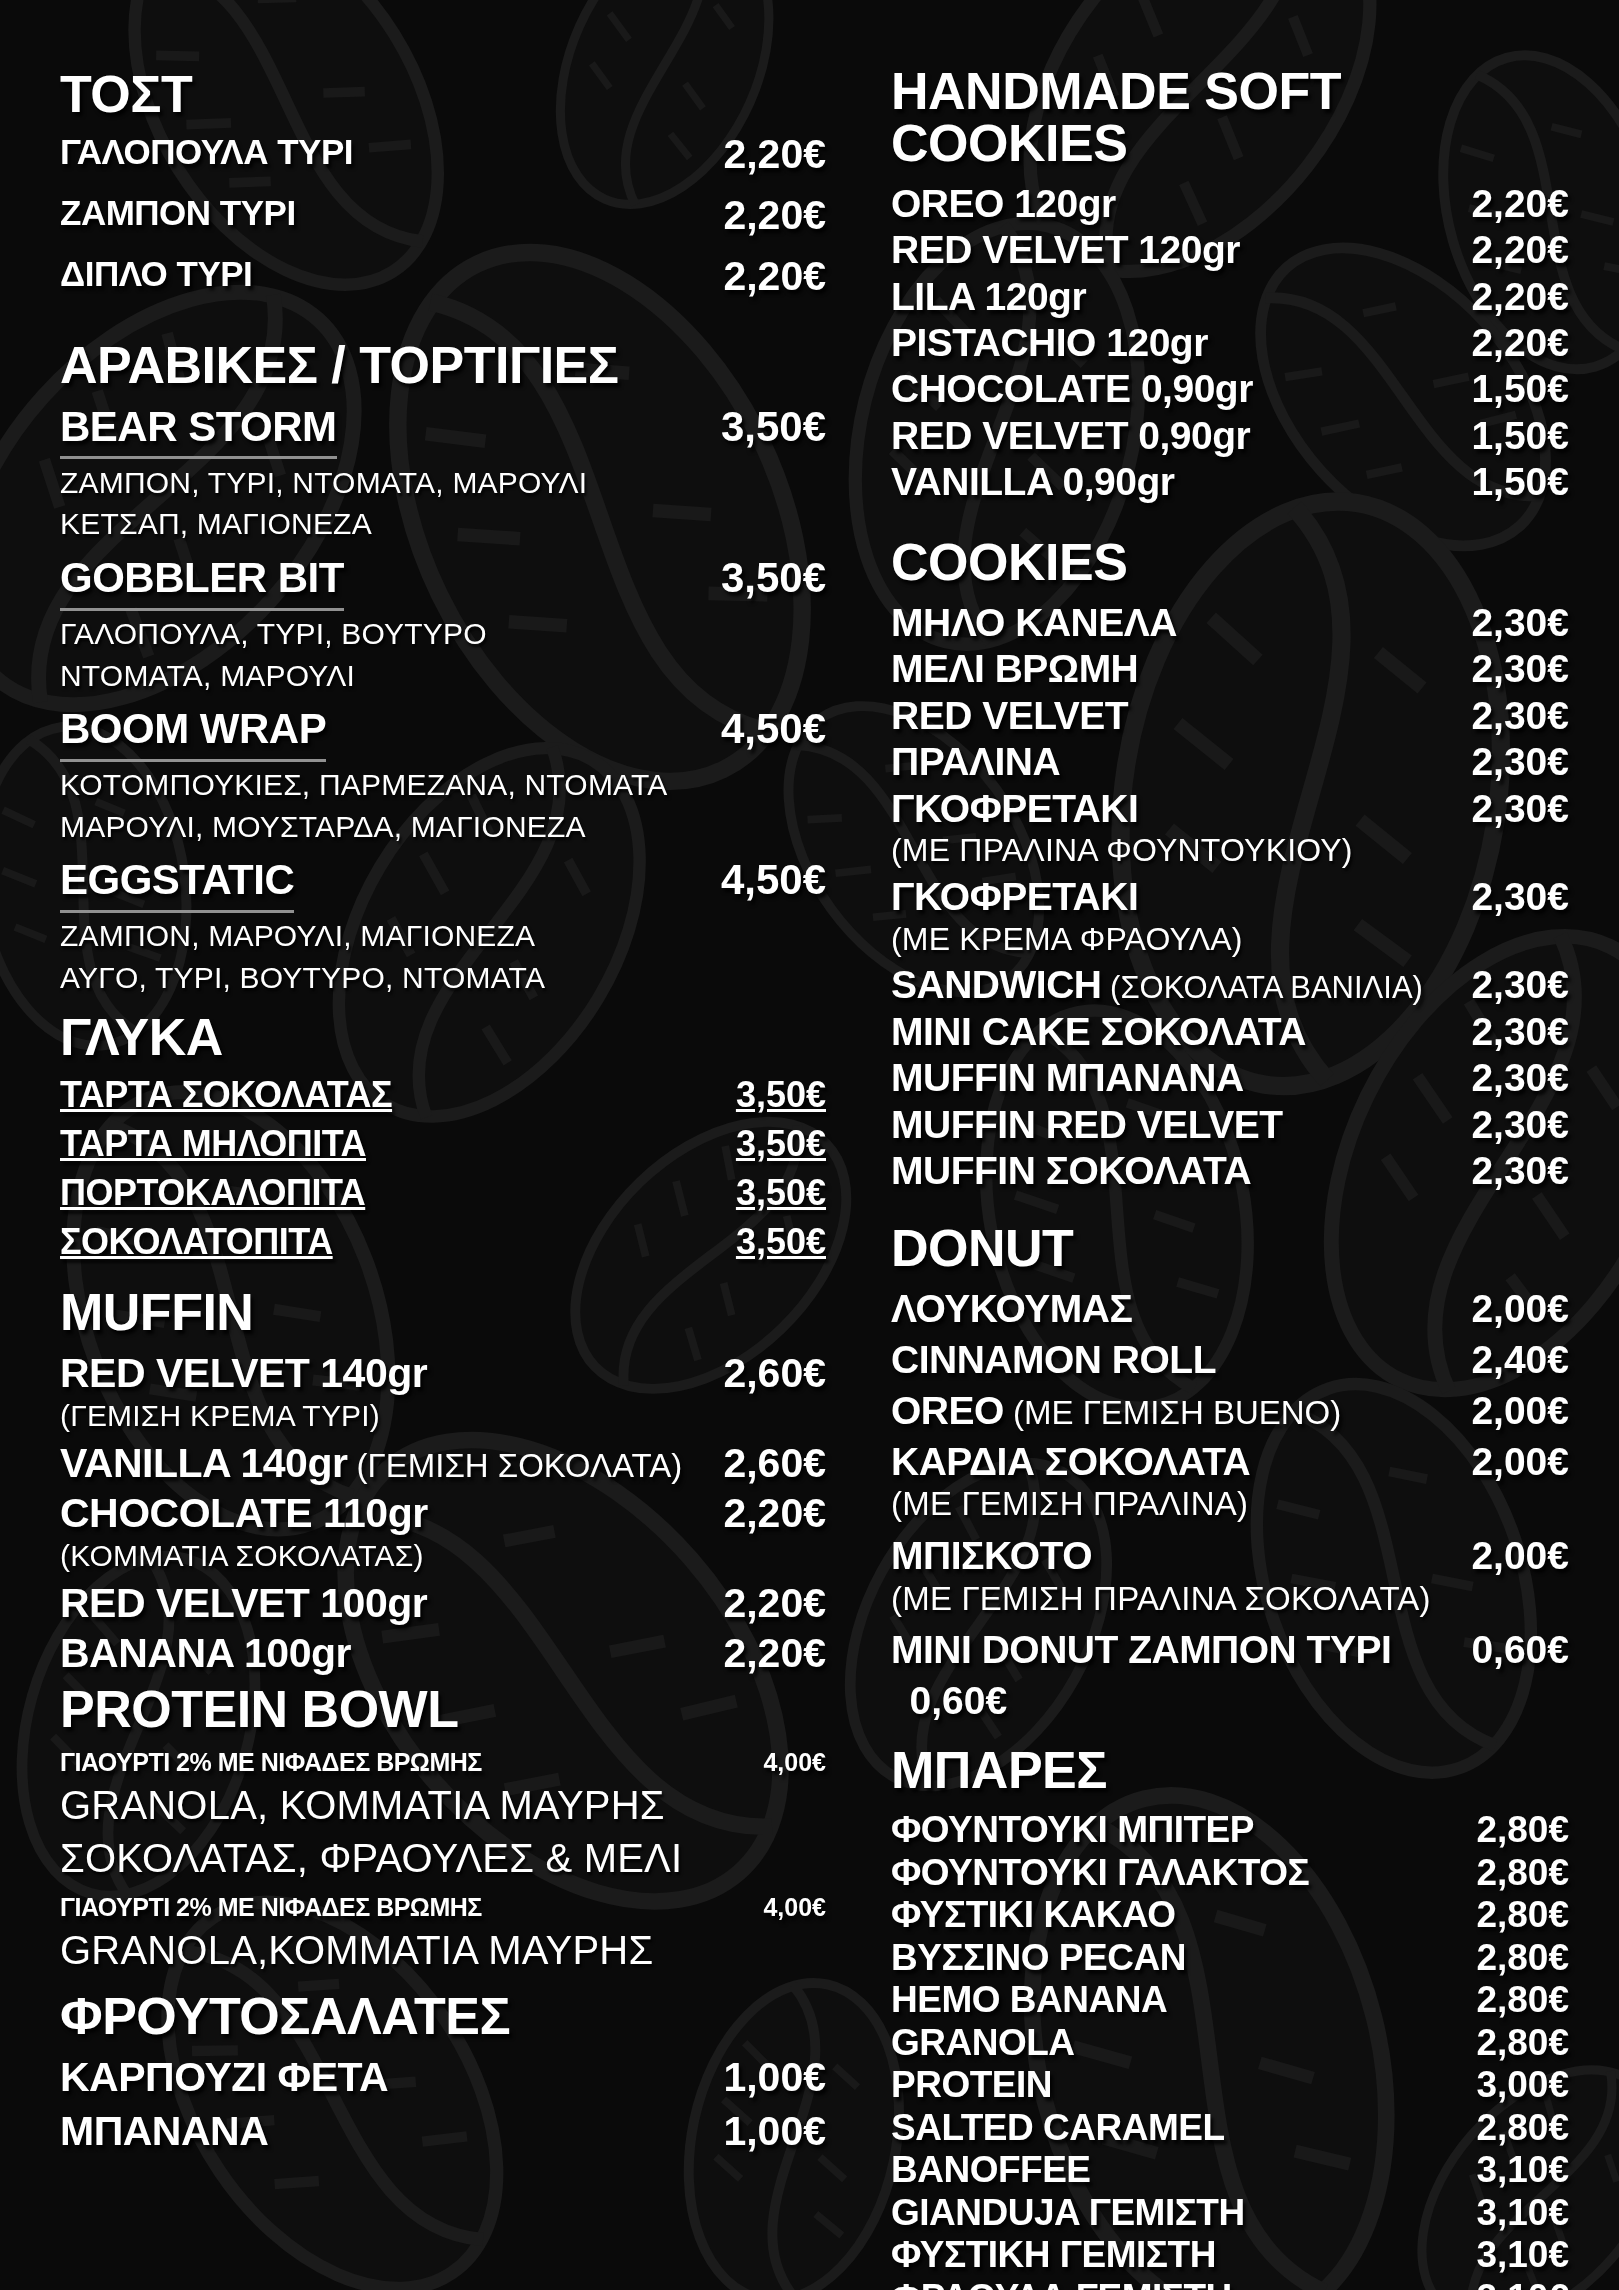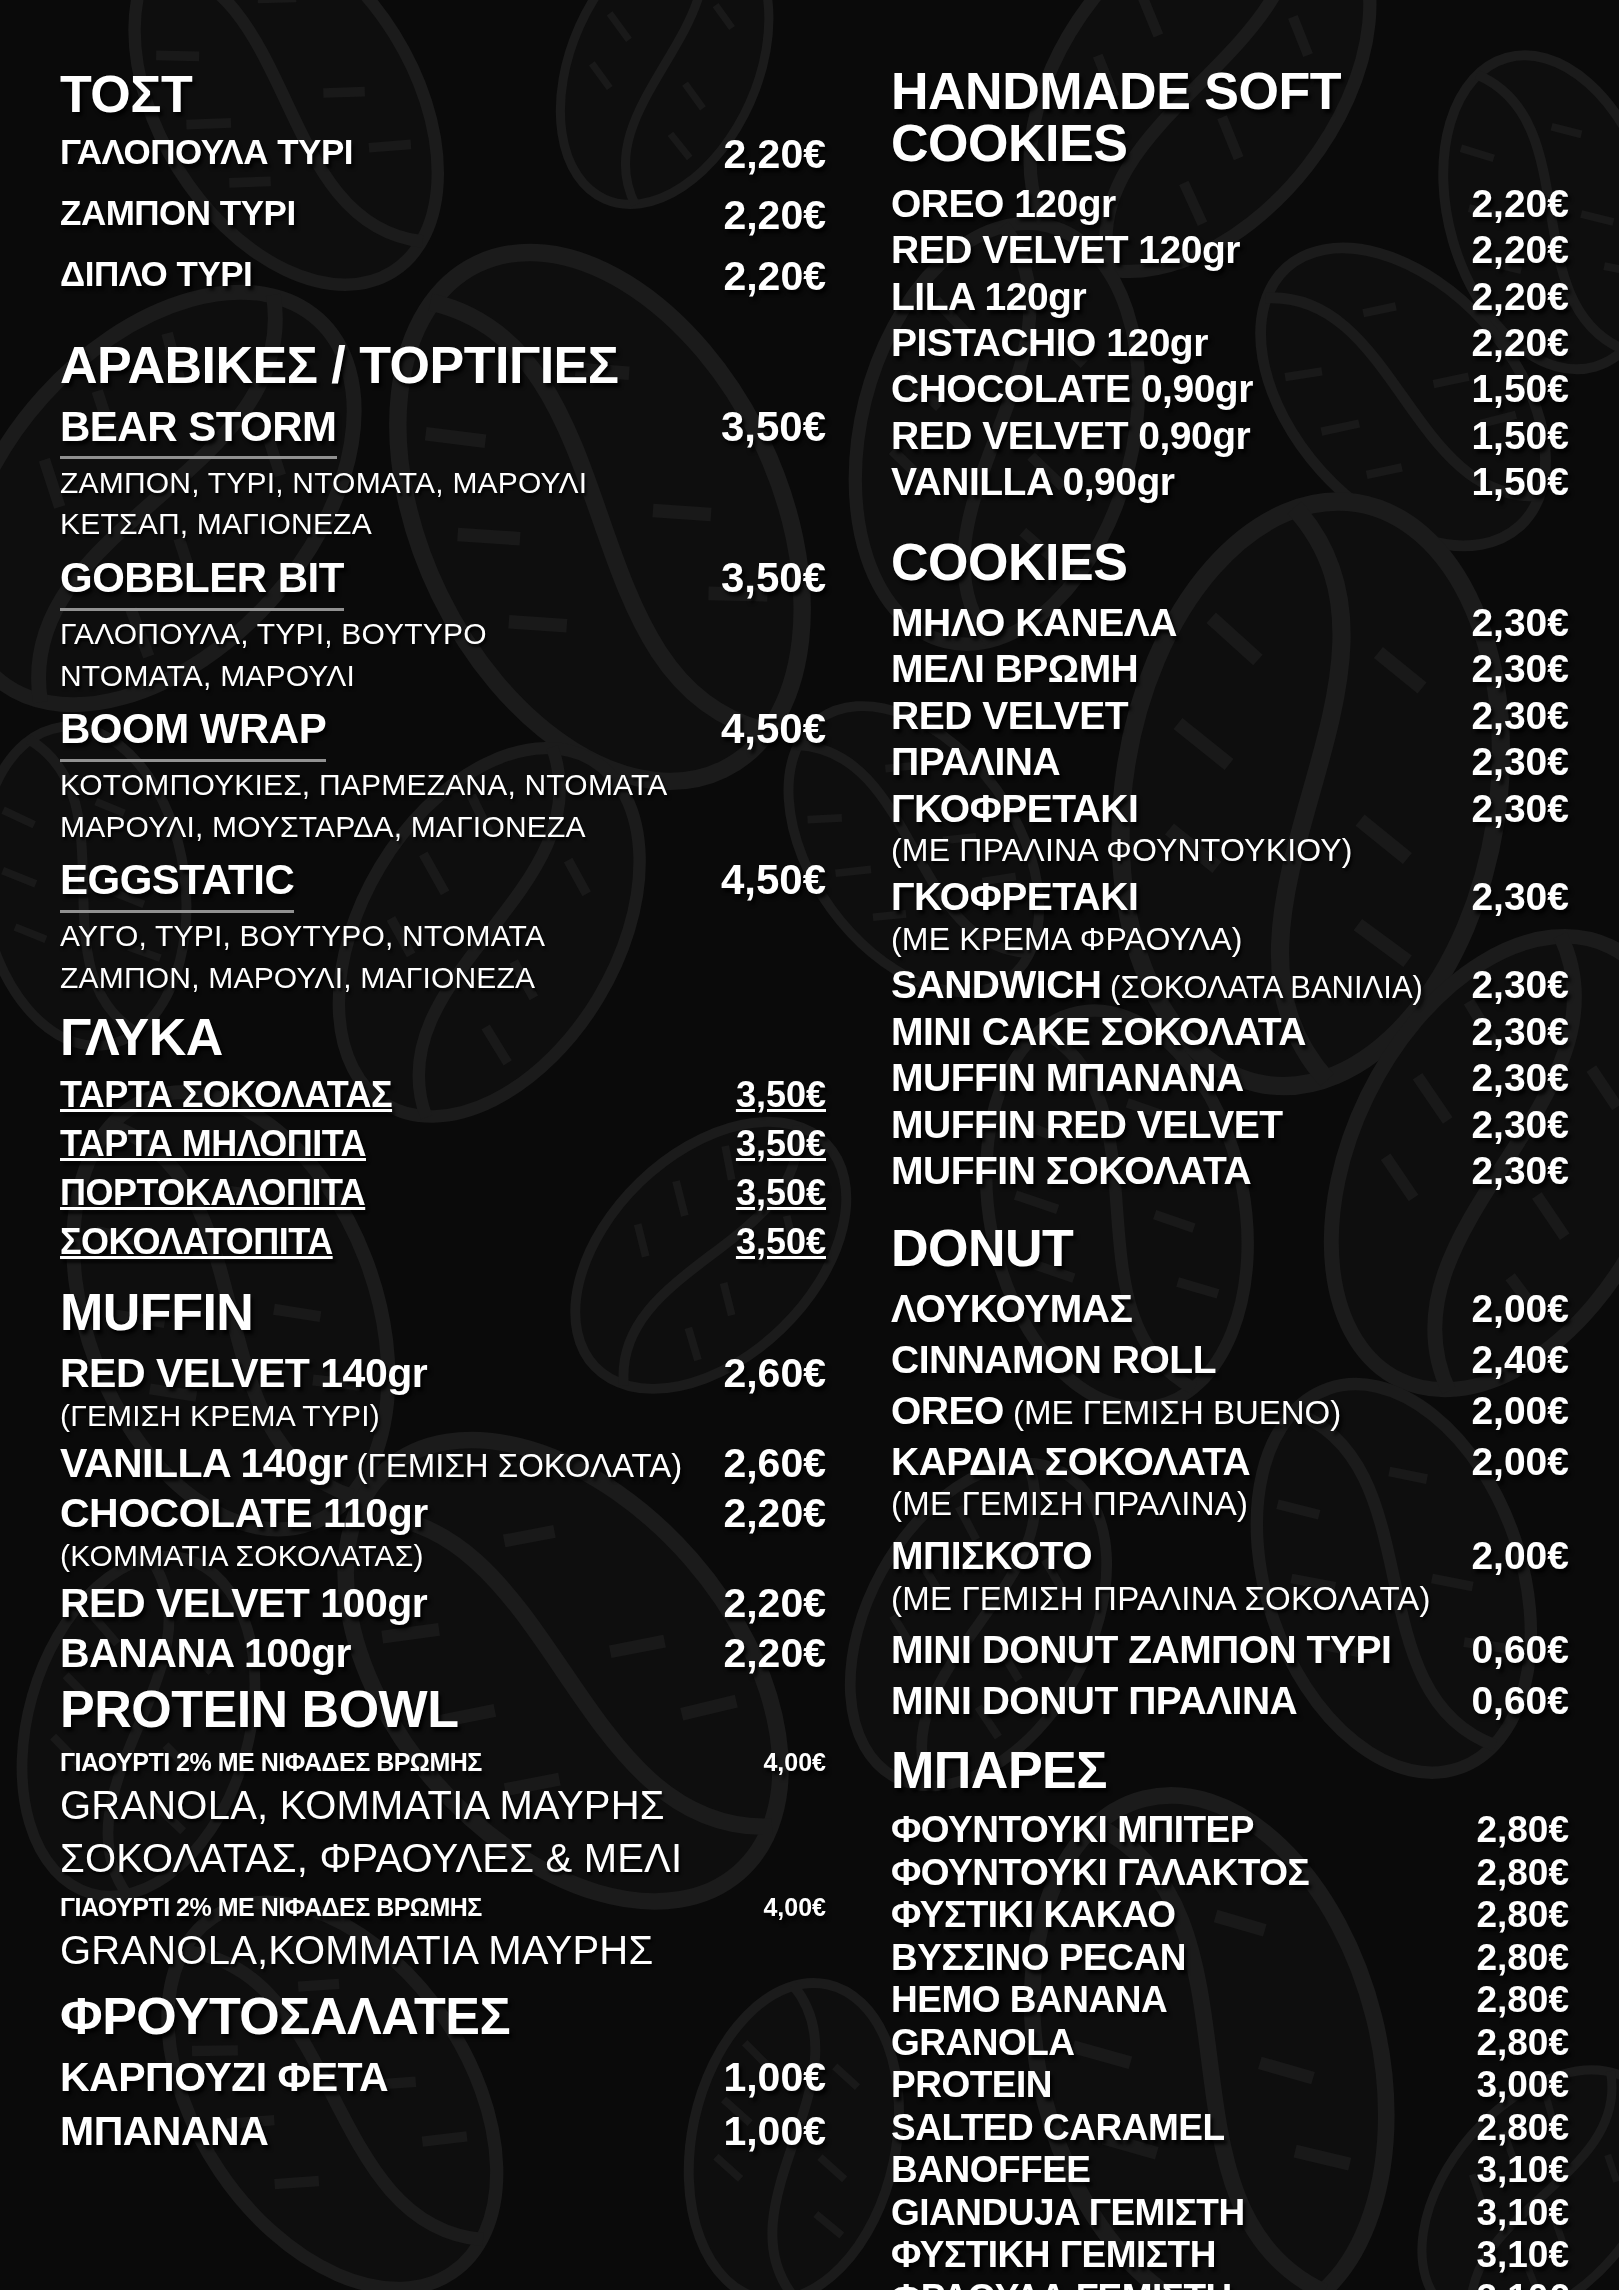--- a/index.html
+++ b/index.html
@@ -180,22 +180,22 @@
             <span class="price">4,50€</span>
           </div>
           <div class="desc">ΚΟΤΟΜΠΟΥΚΙΕΣ, ΠΑΡΜΕΖΑΝΑ, ΝΤΟΜΑΤΑ</div>
           <div class="desc">ΜΑΡΟΥΛΙ, ΜΟΥΣΤΑΡΔΑ, ΜΑΓΙΟΝΕΖΑ</div>
         </div>
         <div class="item">
           <div class="row">
             <span class="name u" style="border-bottom-color: rgb(145, 145, 145);">EGGSTATIC</span>
             <span class="price">4,50€</span>
           </div>
+          <div class="desc">ΖΑΜΠΟΝ, ΜΑΡΟΥΛΙ, ΜΑΓΙΟΝΕΖΑ</div>
           <div class="desc">ΑΥΓΟ, ΤΥΡΙ, ΒΟΥΤΥΡΟ, ΝΤΟΜΑΤΑ</div>
-          <div class="desc">ΖΑΜΠΟΝ, ΜΑΡΟΥΛΙ, ΜΑΓΙΟΝΕΖΑ</div>
         </div>
       </section>
       <section class="section s3">
         <h2 class="sec-title">ΓΛΥΚΑ</h2>
         <div class="item">
           <div class="row">
             <span class="name" style="border-bottom-color: rgb(145, 145, 145);">ΤΑΡΤΑ ΣΟΚΟΛΑΤΑΣ</span>
             <span class="price">3,50€</span>
           </div>
         </div>
@@ -439,21 +439,20 @@
           <div class="desc">(ΜΕ ΓΕΜΙΣΗ ΠΡΑΛΙΝΑ ΣΟΚΟΛΑΤΑ)</div>
         </div>
         <div class="item">
           <div class="row">
             <span class="name" style="border-bottom-color: rgb(145, 145, 145);">MINI DONUT ΖΑΜΠΟΝ ΤΥΡΙ</span>
             <span class="price">0,60€</span>
           </div>
         </div>
         <div class="item">
           <div class="row">
-            <span class="name" style="border-bottom-color: rgb(145, 145, 145);">MINI DONUT ΠΡΑΛΙΝΑ</span>
             <span class="price">0,60€</span>
           </div>
         </div>
       </section>
       <section class="section s4">
         <h2 class="sec-title">ΜΠΑΡΕΣ</h2>
         <div class="item">
           <div class="row">
             <span class="name" style="border-bottom-color: rgb(145, 145, 145);">ΦΟΥΝΤΟΥΚΙ ΜΠΙΤΕΡ</span>
             <span class="price">2,80€</span>

